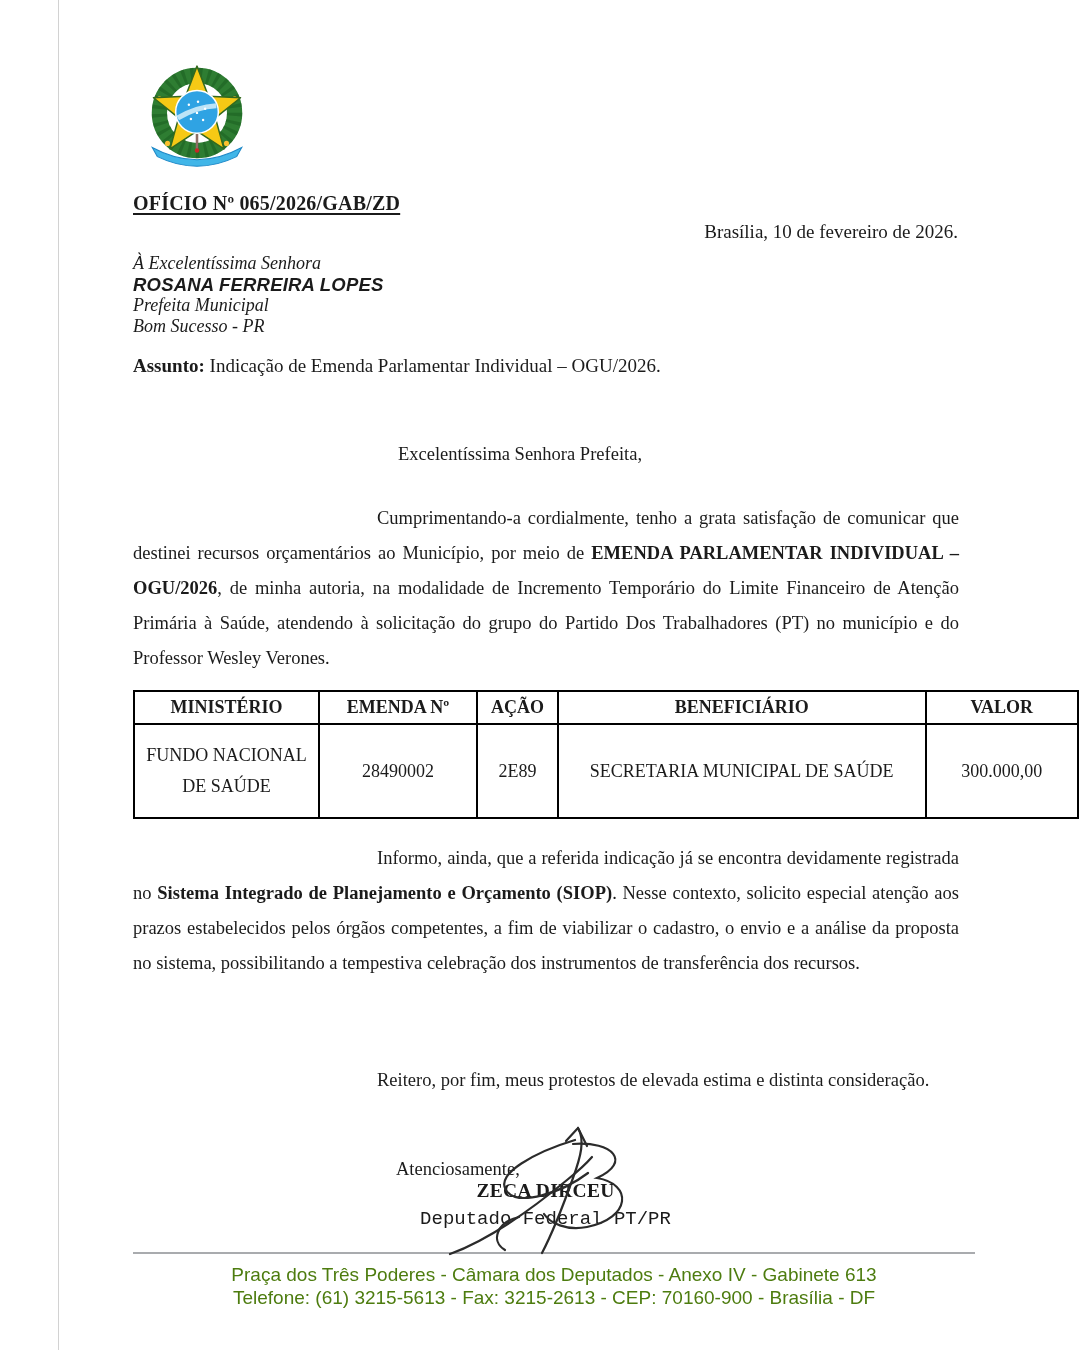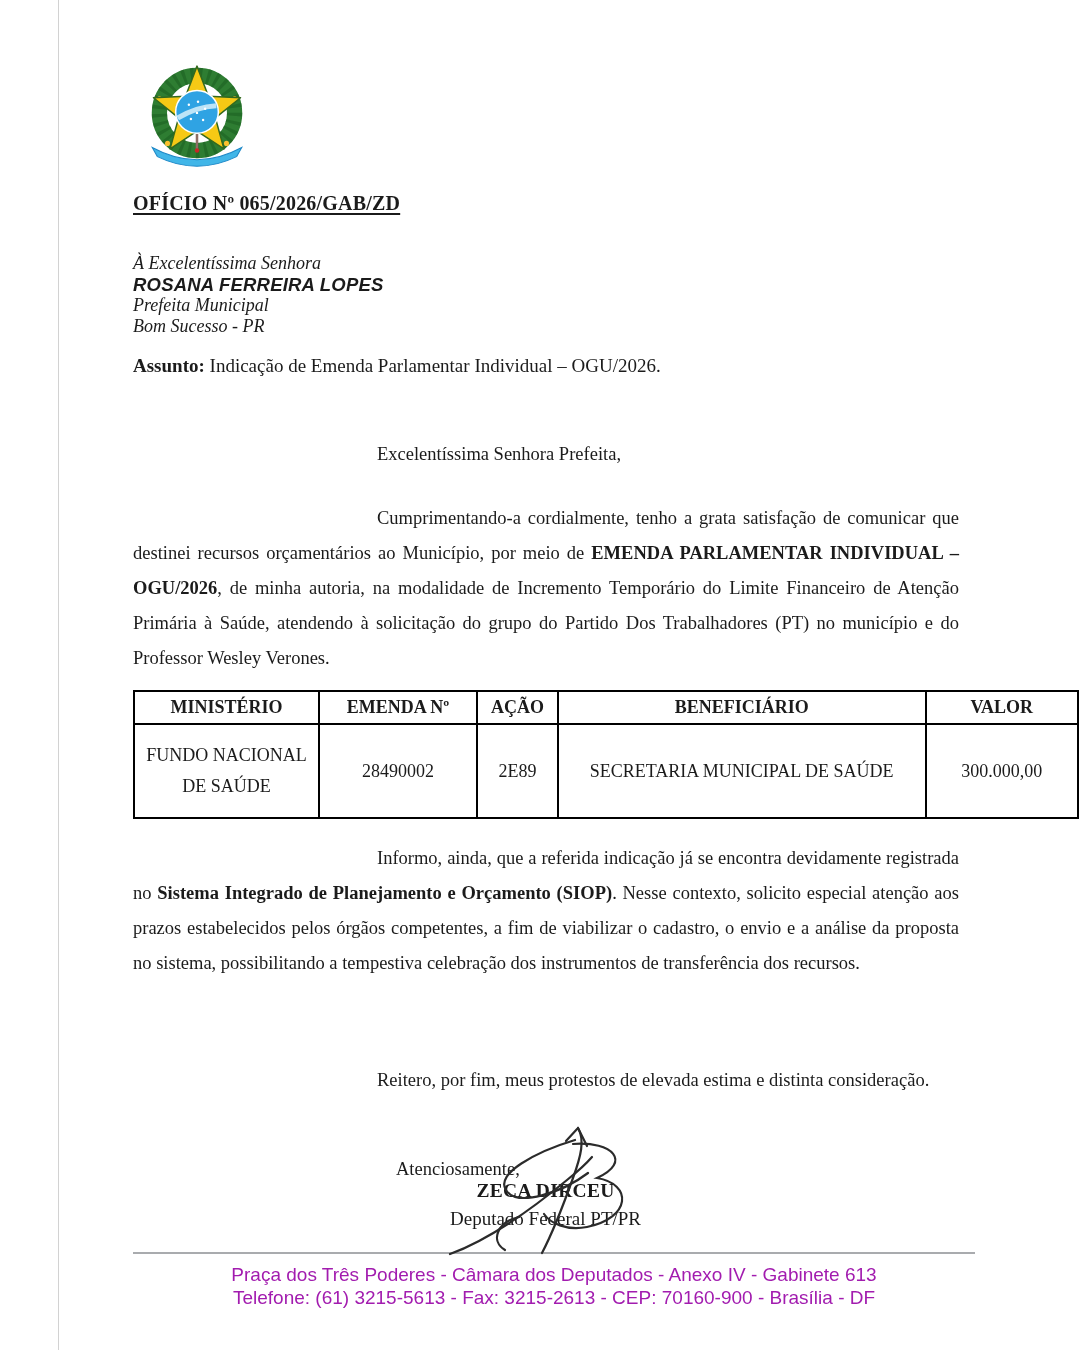--- a/index.html
+++ b/index.html
@@ -25,21 +25,21 @@
   .dateline{position:absolute;left:133px;top:221px;width:825px;text-align:right;font-size:19px;}
   
   .addressee{position:absolute;left:133px;top:253px;font-size:18px;line-height:21px;font-style:italic;}
   .addressee .name{
     font-family:"Liberation Sans","DejaVu Sans",sans-serif;
     font-weight:bold;font-size:18.5px;letter-spacing:.2px;
   }
   
   .subject{position:absolute;left:133px;top:355px;font-size:19px;}
   .subject .b,.par .b{font-weight:bold;}
-  .greeting{position:absolute;left:377px;top:444px;font-size:18.5px;}
+  .greeting{position:absolute;left:398px;top:444px;font-size:18.5px;}
   
   .par{
     position:absolute;left:133px;width:826px;font-size:18.5px;line-height:35px;
     text-align:justify;text-indent:244px;
   }
   .p1{top:501px;}
   .p2{top:841px;}
   .p3{top:973px;line-height:34px;}
   .p4{top:1063px;}
   
@@ -49,27 +49,27 @@
     font-size:18px;text-align:center;
   }
   table.emenda th,table.emenda td{border:2px solid #000;padding:0 6px;vertical-align:middle;}
   table.emenda th{font-weight:bold;height:31px;font-size:18px;}
   table.emenda td{height:92px;line-height:31px;}
   .col-min{width:165px;}.col-eme{width:141px;}.col-aca{width:72px;}.col-ben{width:328px;}.col-val{width:136px;}
   
   .closing-word{position:absolute;left:396px;top:1119px;font-size:18.5px;margin-top:40px;}
   .signature-svg{position:absolute;left:435px;top:1122px;z-index:3;}
   .signer-name{position:absolute;left:133px;top:1180px;width:825px;text-align:center;font-weight:bold;font-size:19.5px;letter-spacing:.3px;}
-  .signer-title{position:absolute;left:133px;top:1208px;width:825px;text-align:center;font-size:19px;}
+  .signer-title{position:absolute;left:133px;top:1208px;width:825px;text-align:center;font-size:19px;font-family:Liberation Mono, monospace;}
   
   .footer-rule{position:absolute;left:133px;top:1252px;width:842px;height:2px;background:#a9abae;}
   .footer{
     position:absolute;left:133px;top:1263px;width:842px;text-align:center;
     font-family:"Liberation Sans","DejaVu Sans",sans-serif;
-    font-size:19px;line-height:23px;color:#a21caf;
+    font-size:19px;line-height:23px;color:#4d7c0f;
   }
 </style>
 </head>
 <body>
 
 <div class="page">
 
   <div class="margin-line"></div>
 
   <svg class="logo" viewBox="0 0 120 120">
@@ -89,20 +89,21 @@
     <circle cx="61" cy="43" r="1.2" fill="#ffffff"></circle>
     <circle cx="68" cy="50" r="1.2" fill="#ffffff"></circle>
     <circle cx="54" cy="60" r="1.2" fill="#ffffff"></circle>
     <circle cx="66" cy="61" r="1.2" fill="#ffffff"></circle>
     <circle cx="60" cy="54" r="1.2" fill="#ffffff"></circle>
     <path d="M 16,88 Q 60,112 104,88 L 99,97 Q 60,116 21,97 Z" fill="#41b6e8" stroke="#1e88c7" stroke-width="1"></path>
   </svg>
 
 
   <div class="oficio-number">OFÍCIO Nº 065/2026/GAB/ZD</div>
+  <div class="dateline">Brasília, 10 de fevereiro de 2026.</div>
 
   <div class="addressee">
     <div>À Excelentíssima Senhora</div>
     <div class="name">ROSANA FERREIRA LOPES</div>
     <div>Prefeita Municipal</div>
     <div>Bom Sucesso - PR</div>
   </div>
 
   <div class="subject"><span class="b">Assunto:</span><span> Indicação de Emenda Parlamentar Individual – OGU/2026.</span></div>
 

